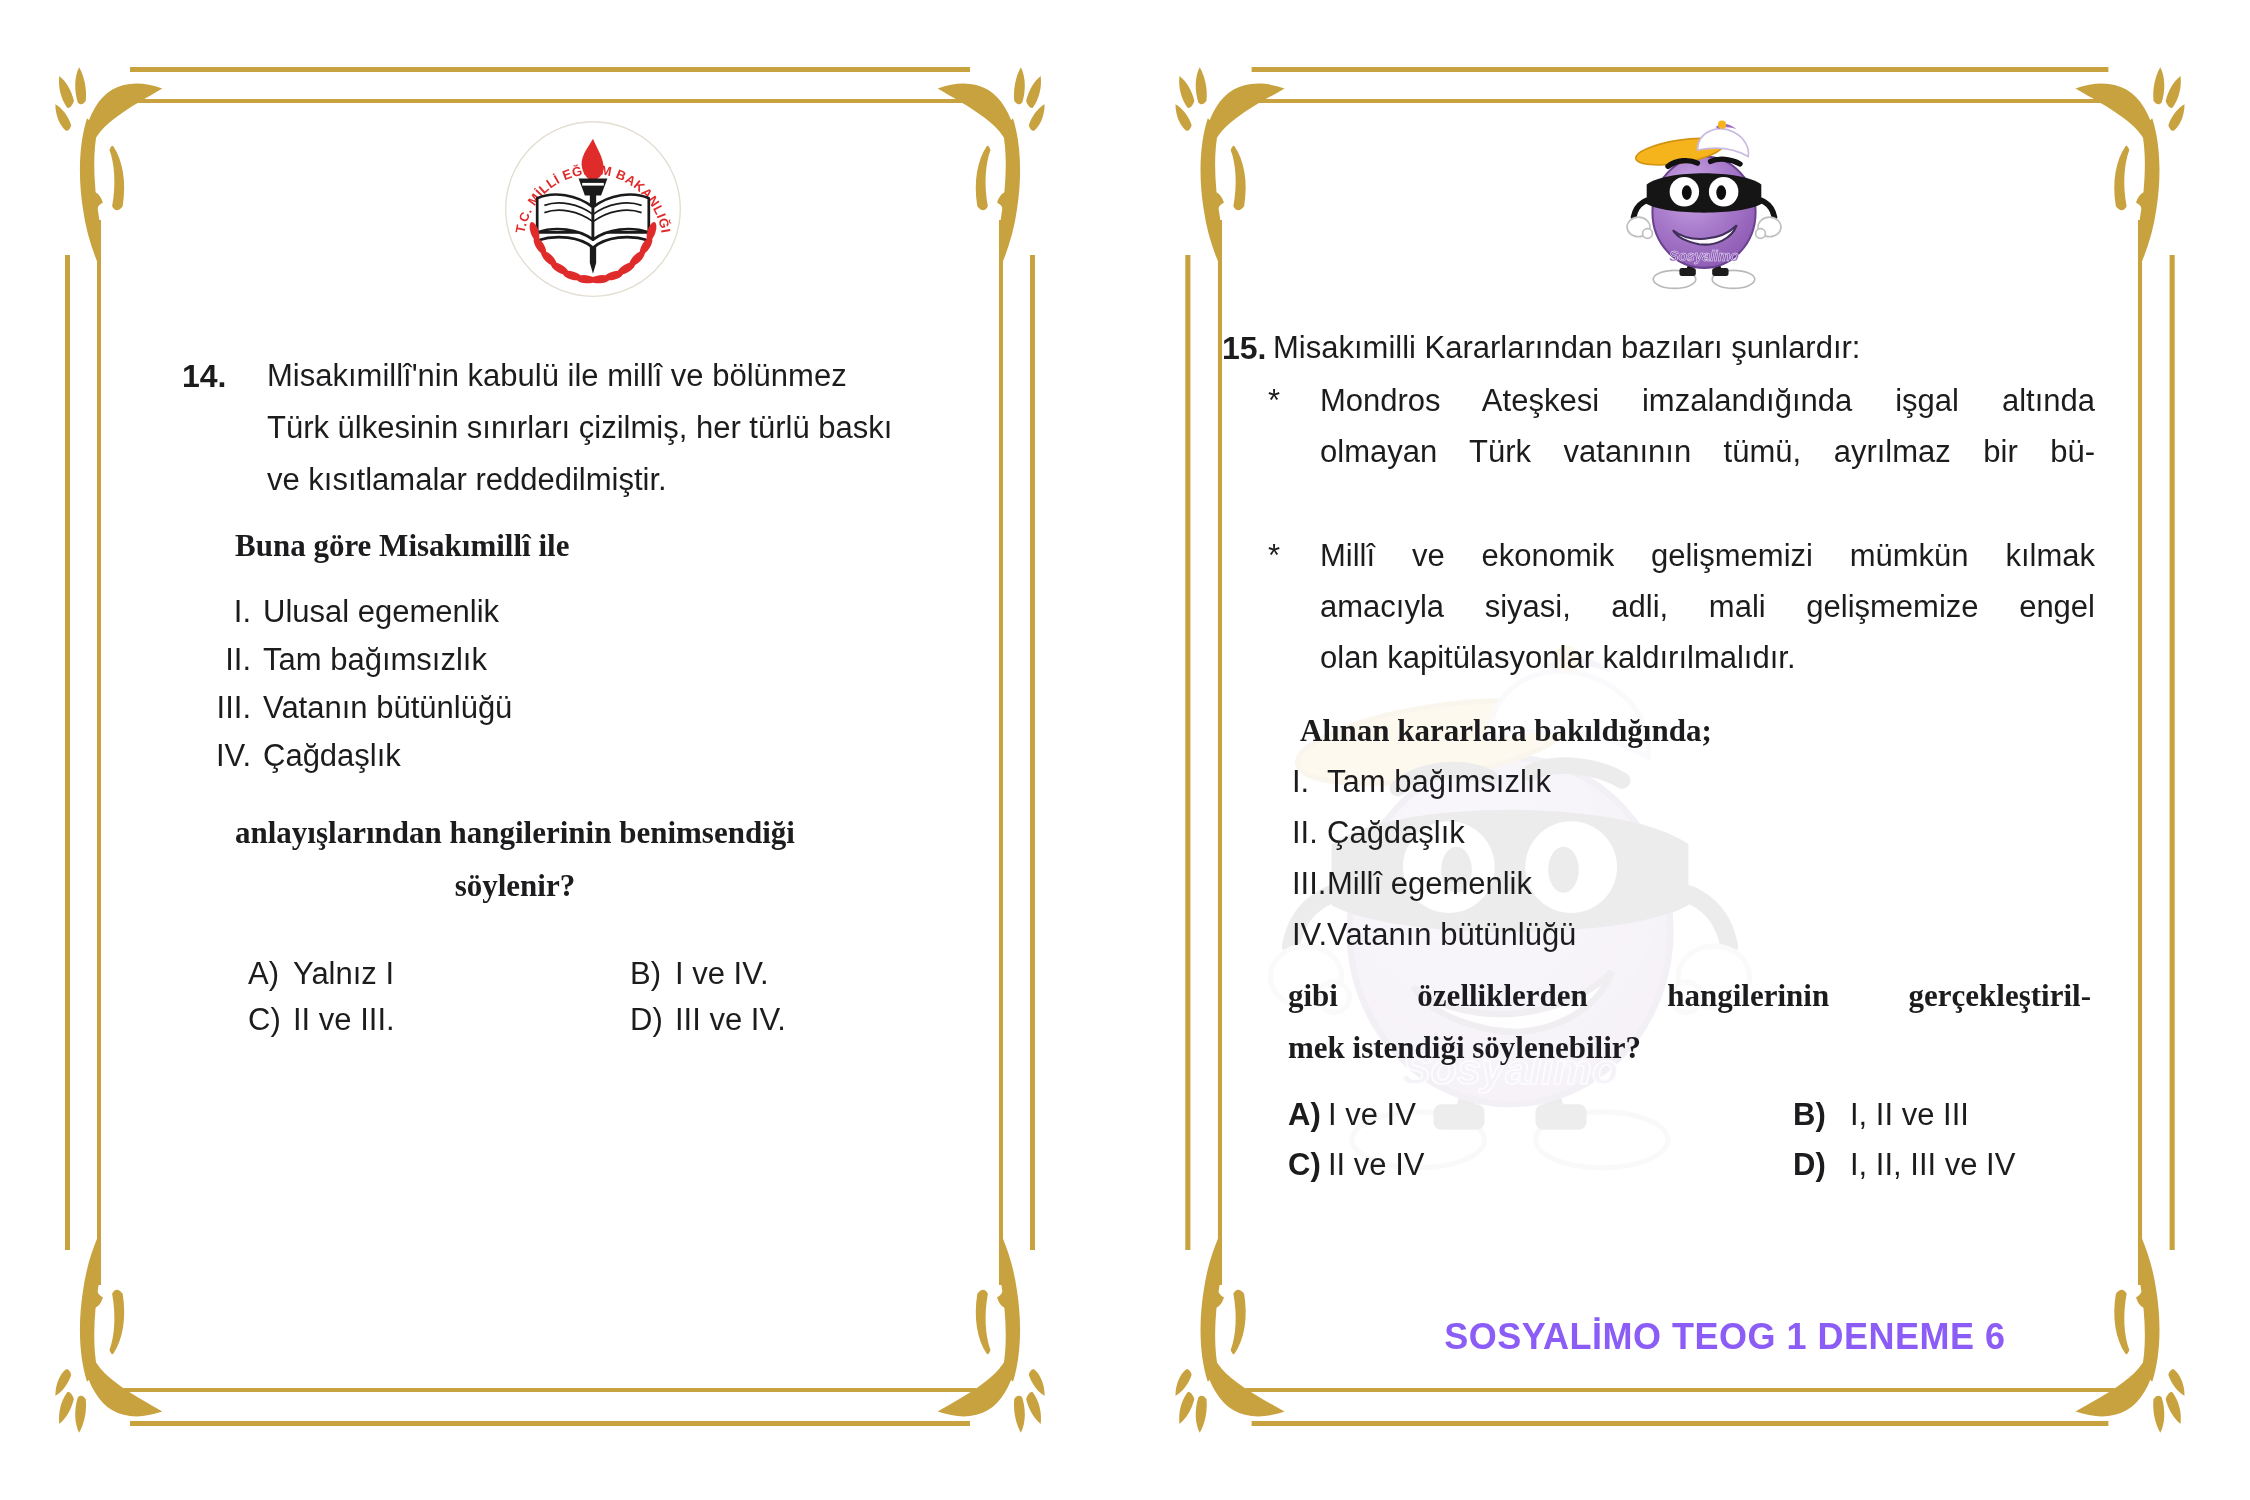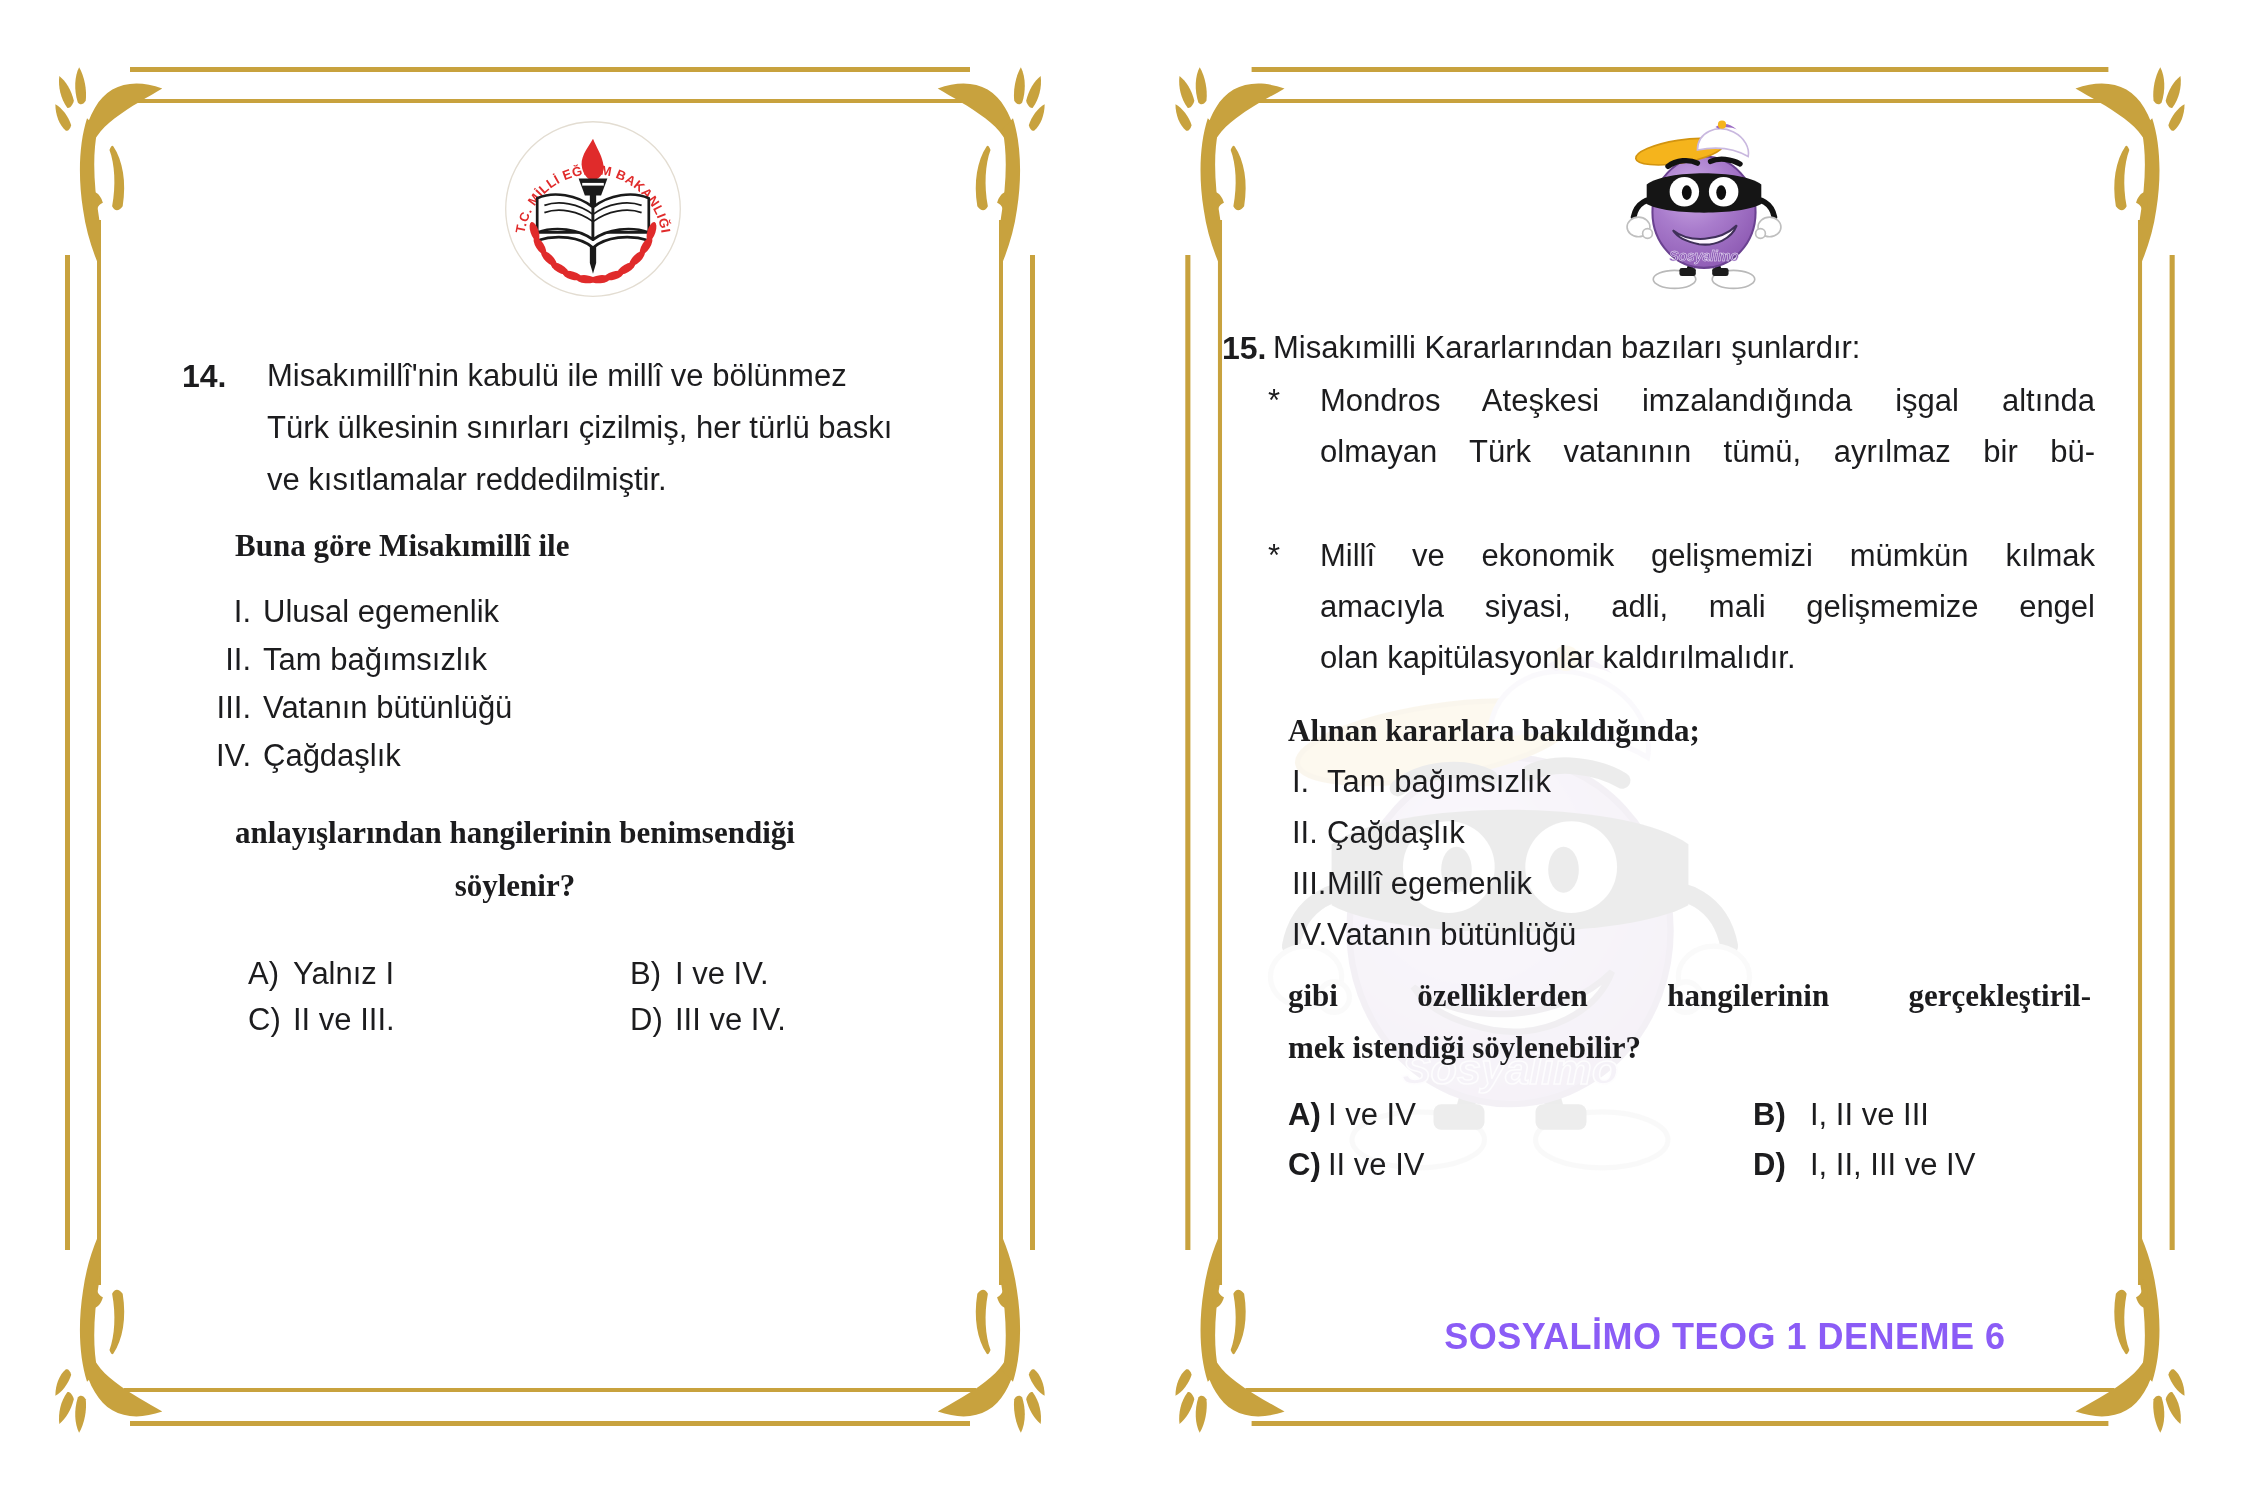--- a/index.html
+++ b/index.html
@@ -28,21 +28,21 @@
   .li{display:flex;height:48px;line-height:48px;}
   .page-right .li{height:51px;line-height:51px;}
   .page-left .roman{width:61px;text-align:right;margin-right:12px;flex:0 0 auto;}
   .page-right .roman{width:35px;margin-right:0;flex:0 0 auto;}
   .brow{display:flex;}
   .bmark{width:52px;flex:0 0 auto;font-size:31px;}
   .btext{flex:1;}
   .btext .line,.btext .jline,.page-right .blk-b .line{height:51px;line-height:51px;}
   .optrow{display:flex;}
   .page-left .optrow{height:46px;line-height:46px;}
-  .page-right .optrow{height:50px;line-height:50px;}
+  .page-right .optrow{height:50px;line-height:50px;gap:40px;}
   .opt{white-space:nowrap;}
   .page-left .opt.c1{width:382px;}
   .page-right .opt.c1{width:465px;}
   .letter{display:inline-block;}
   .page-left .letter{width:45px;}
   .page-right .letter{width:40px;font-weight:bold;}
   .page-right .opt.c2 .letter{width:57px;}
   .footer{position:absolute;left:120px;right:30px;top:1266px;text-align:center;
     font-size:36px;font-weight:bold;letter-spacing:.5px;color:#8b5cf6;}
   svg text{font-family:"Liberation Sans",sans-serif;}
@@ -253,21 +253,21 @@
       <div class="brow">
         <span class="bmark">*</span>
         <div class="btext">
           <div class="jline">Millî ve ekonomik gelişmemizi mümkün kılmak</div>
           <div class="jline">amacıyla siyasi, adli, mali gelişmemize engel</div>
           <div class="line">olan kapitülasyonlar kaldırılmalıdır.</div>
         </div>
       </div>
     </div>
 
-    <div class="blk b line" style="left:118px;top:655px;">Alınan kararlara bakıldığında;</div>
+    <div class="blk b line" style="left:130px;top:655px;">Alınan kararlara bakıldığında;</div>
 
     <div class="blk" style="left:122px;top:706px;">
       <div class="li">
         <span class="roman">I.</span>
         <span>Tam bağımsızlık</span>
       </div>
       <div class="li">
         <span class="roman">II.</span>
         <span>Çağdaşlık</span>
       </div>

